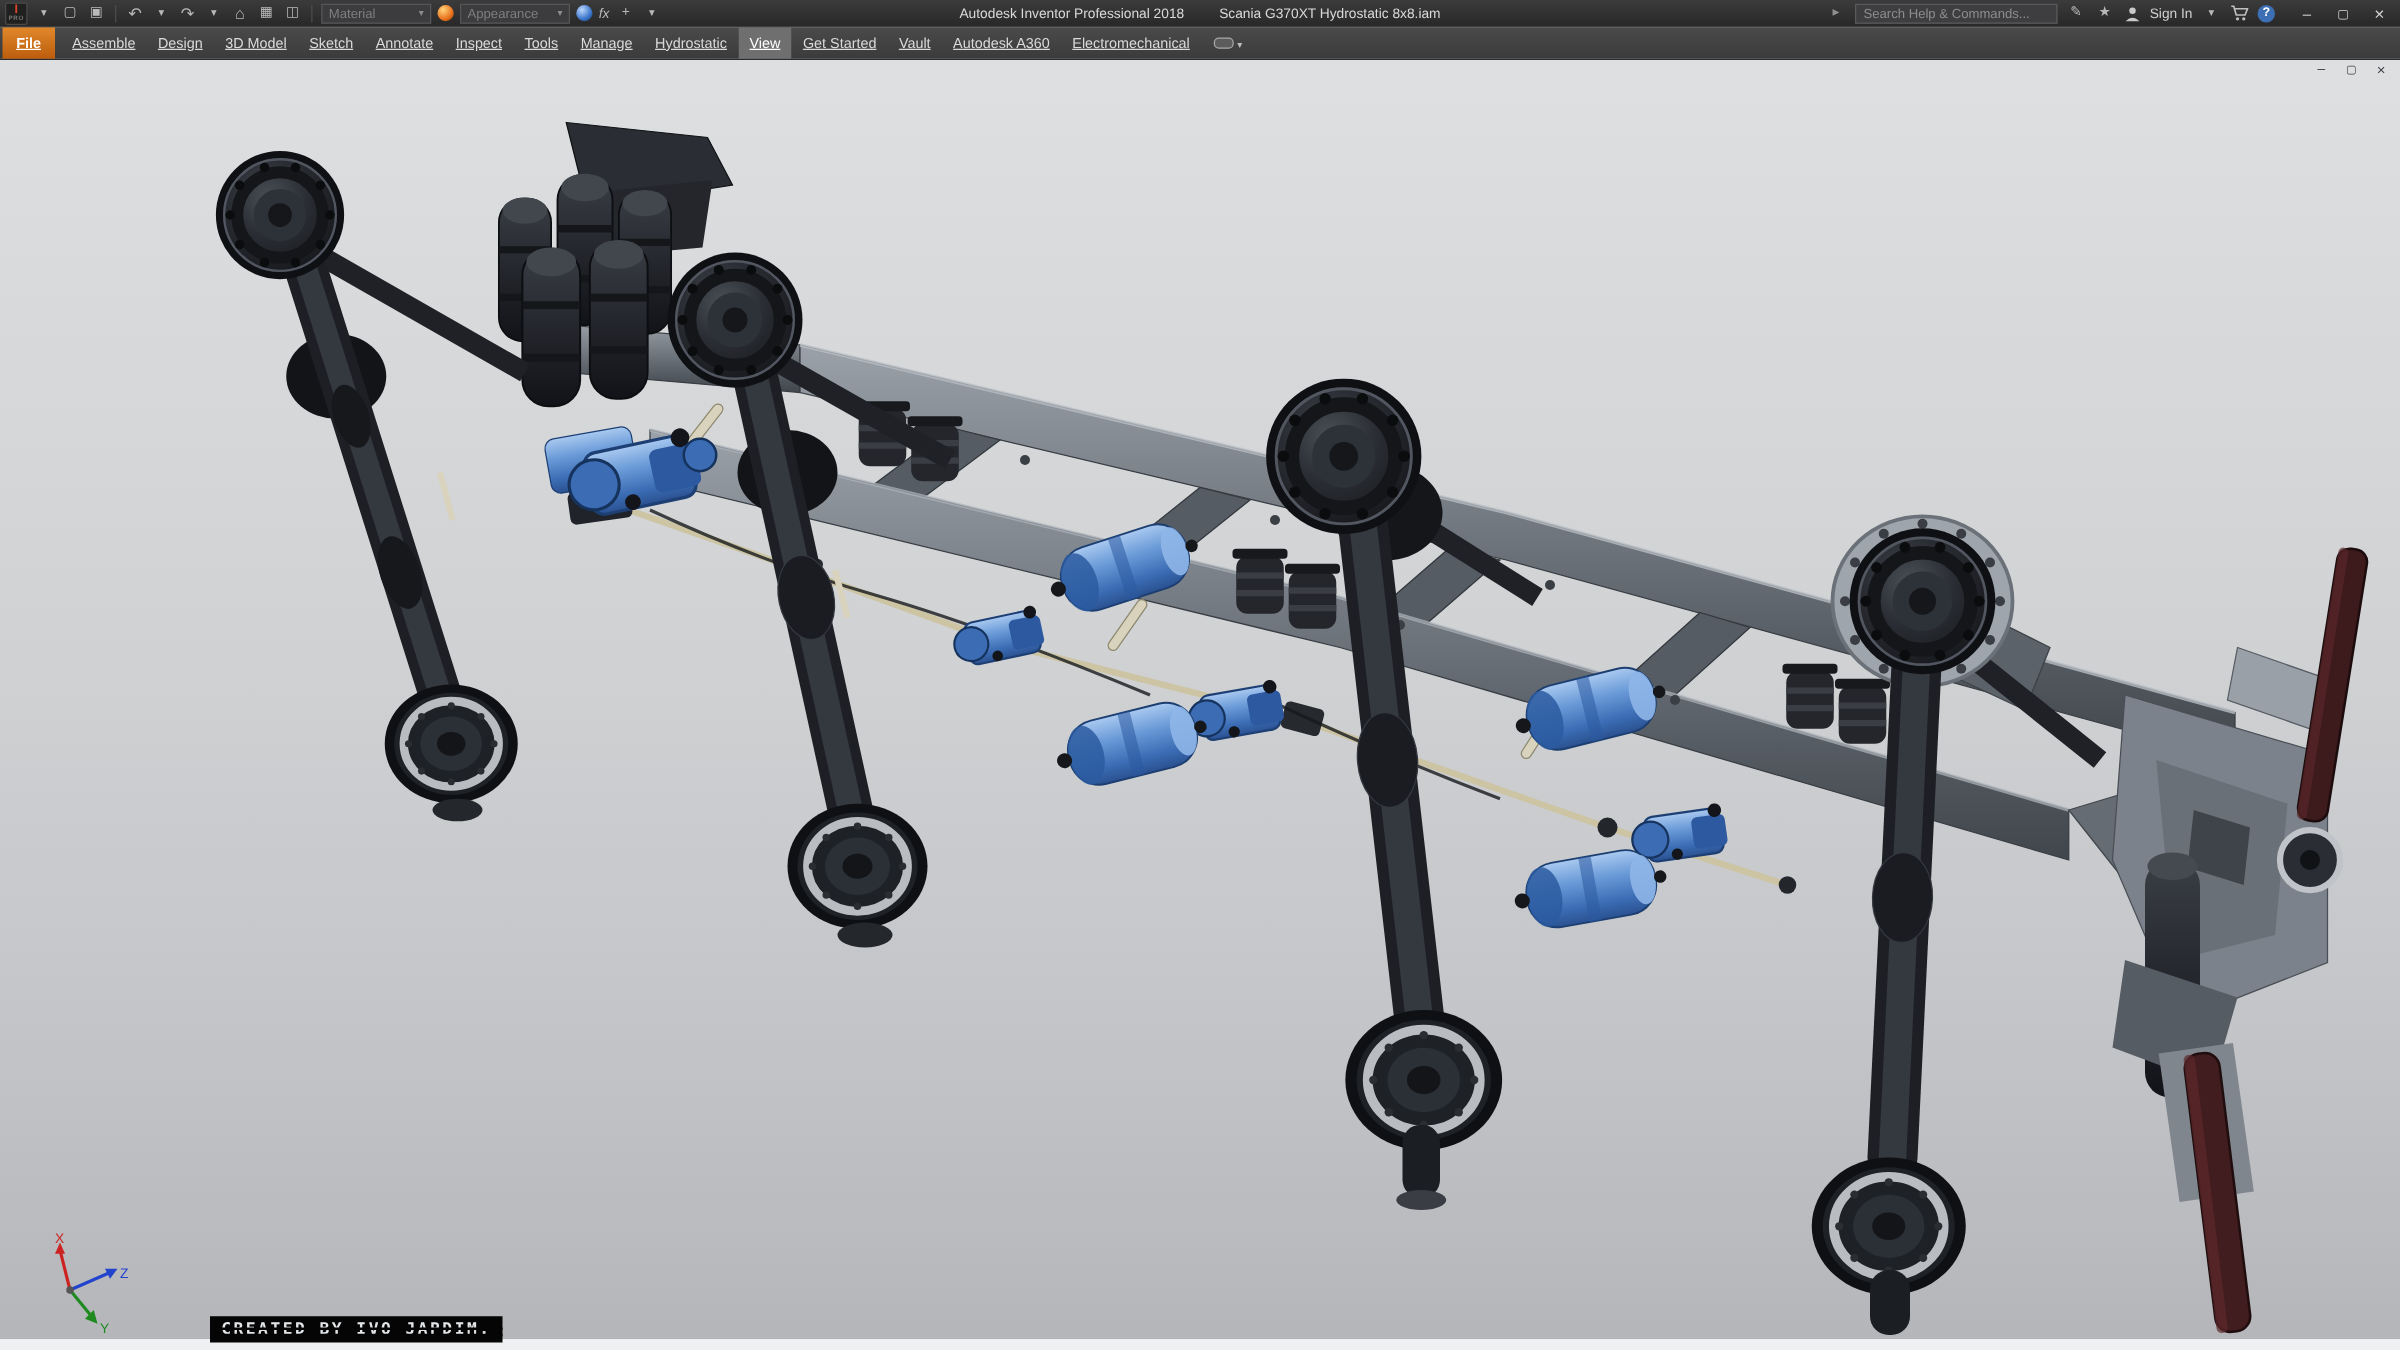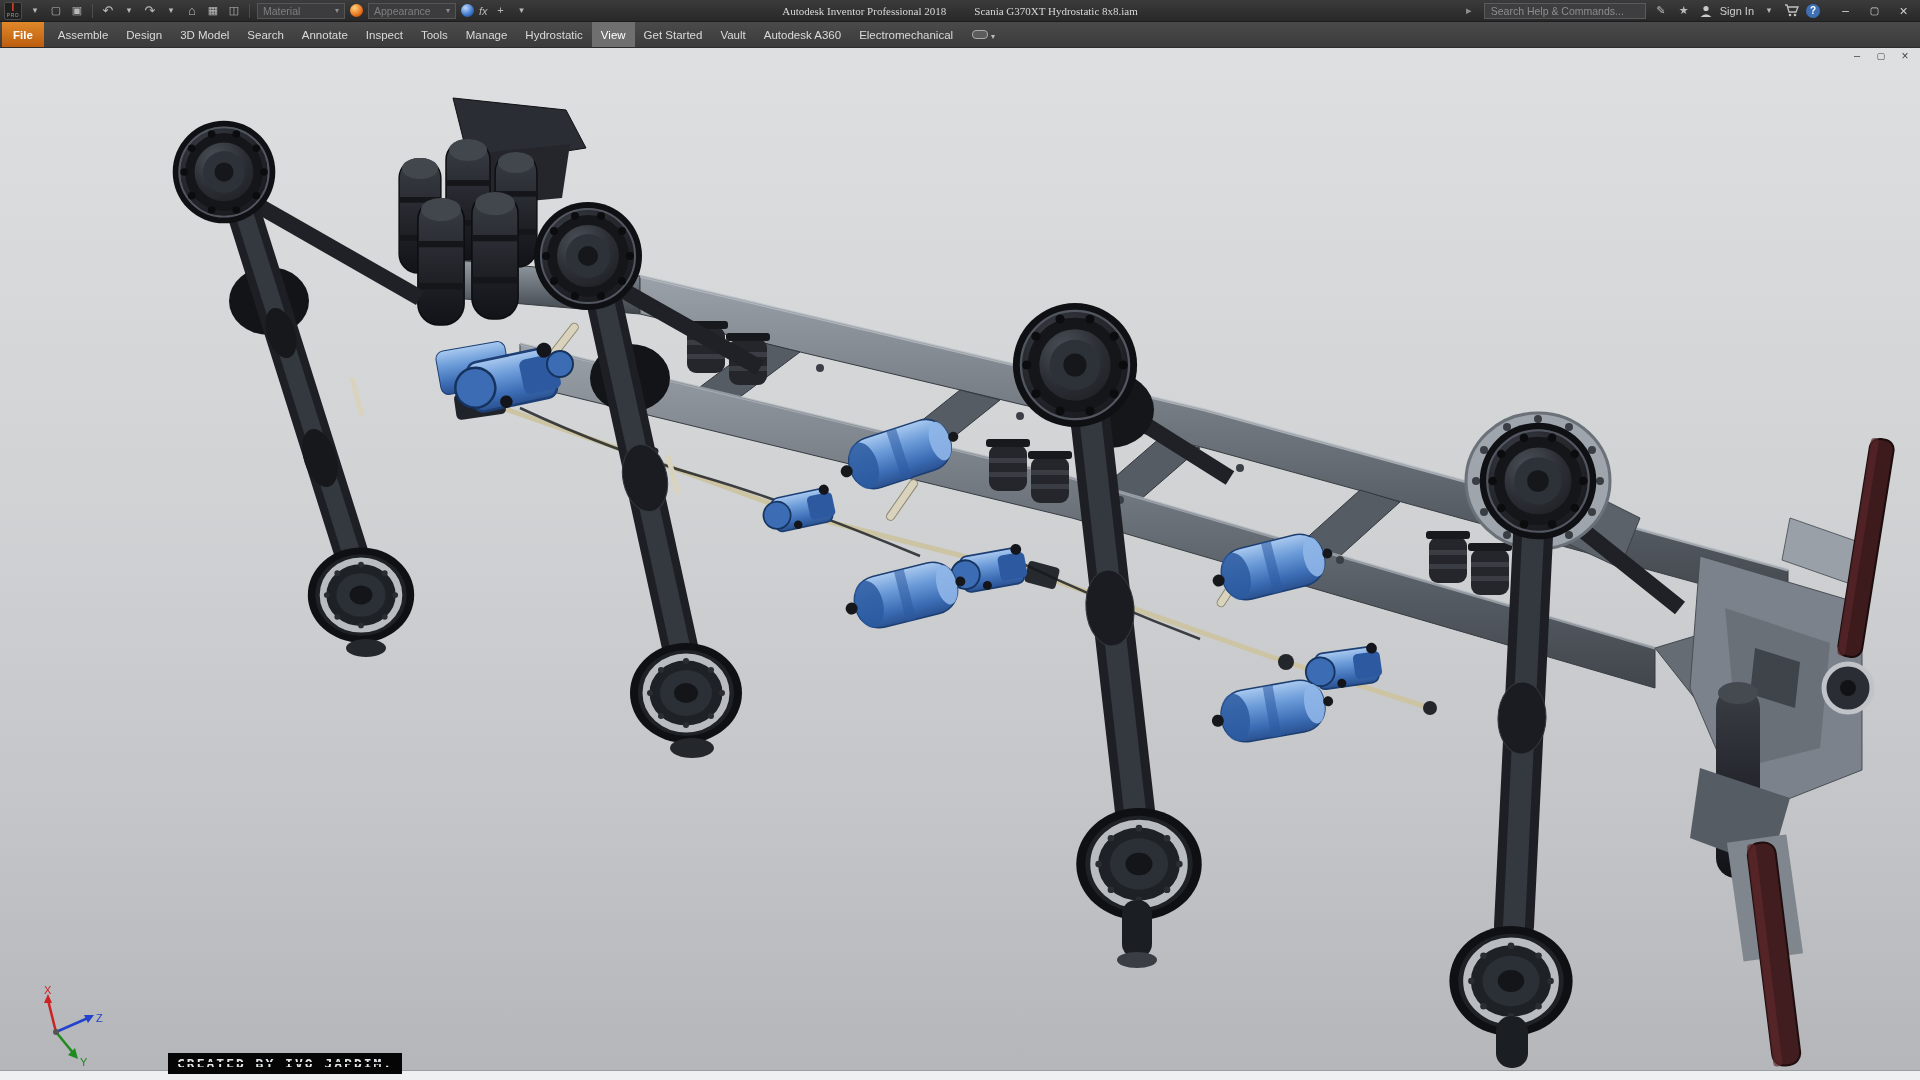--- a/index.html
+++ b/index.html
@@ -23,38 +23,38 @@
   .gi-pen::before{content:"✎";} .gi-star::before{content:"★";} 
   .sep{width:1px;height:14px;background:#4c4c4c;margin:0 2px;}
   .ddl{display:flex;align-items:center;gap:0;background:#3c3c3e;border:1px solid #565658;
     height:16px;padding:0 5px;color:#7f7f7f;min-width:88px;font-size:10.5px;}
   .ddl .caret{color:#8c8c8c;font-size:8px;margin-left:auto;}
   .ball{width:13px;height:13px;border-radius:50%;}
   .ball.orange{background:radial-gradient(circle at 35% 30%,#ffd27a,#e8711c 60%,#7c3405);}
   .ball.blue{background:radial-gradient(circle at 35% 30%,#bcd8ff,#3a74c8 60%,#173a6e);}
   .fx{font-style:italic;color:#b9b9b9;font-size:11px;}
   .title-center{position:absolute;left:50%;transform:translateX(-50%);display:flex;gap:28px;
-    color:#d9d9d9;white-space:nowrap;font-family:Liberation Serif, serif;}
+    color:#d9d9d9;white-space:nowrap;}
   .tb-right{margin-left:auto;display:flex;align-items:center;gap:7px;padding-right:2px;height:100%;}
   .search{width:162px;height:16px;background:#3e3e40;border:1px solid #5a5a5c;color:#939393;
     font-size:10.5px;padding:0 6px;font-family:"Liberation Sans",sans-serif;}
   .search::placeholder{color:#8d8d8d;}
   .user-svg,.cart-svg{display:block;}
   .signin{color:#cfcfcf;text-align:center;}
   .helpq{width:14px;height:14px;border-radius:50%;background:#3c6fb4;color:#fff;display:flex;
     align-items:center;justify-content:center;font-size:10px;font-weight:bold;}
   .winbtns{display:flex;height:100%;margin-left:4px;}
   .winbtn{width:29px;height:100%;display:flex;align-items:center;justify-content:center;
     color:#d2d2d2;font-size:12px;}
   .wb-min::before{content:"–";} .wb-max::before{content:"▢";font-size:10px;} .wb-close::before{content:"×";font-size:14px;}
 
   
   .tabs{display:flex;align-items:stretch;height:26px;background:linear-gradient(#4a4a4a,#3b3b3b);
     font-size:11.5px;color:#dadada;border-bottom:1px solid #2c2c2c;padding-left:2px;position:relative;}
-  .tab{display:flex;align-items:center;padding:0 9px;white-space:nowrap;}
+  .tab{display:flex;align-items:center;padding:0 9px;white-space:nowrap;text-decoration:underline;}
   .tab.file{background:linear-gradient(#e1882a,#bc5d0e);color:#fff;font-weight:bold;margin-right:5px;padding:0 11px;}
   .tab.active{background:#6f6f6f;color:#fff;}
   .ribbon-toggle{display:flex;align-items:center;gap:3px;margin-left:10px;color:#bdbdbd;}
   .ribbon-toggle .pill{width:16px;height:9px;border:1px solid #a9a9a9;border-radius:4px;background:#5c5c5c;}
   .ribbon-toggle .car::before{content:"▾";font-size:8px;}
 
   
   .viewport{position:relative;height:1022px;
     background:linear-gradient(180deg,#dedfe0 0%,#d0d2d4 45%,#c3c5c8 75%,#b4b6ba 100%);}
   .viewport svg.model{position:absolute;inset:0;}
@@ -133,21 +133,21 @@
       <span class="winbtn wb-close"></span>
     </div>
   </div>
 </div>
 
 <div class="tabs">
   <div class="tab file">File</div>
   <div class="tab">Assemble</div>
   <div class="tab">Design</div>
   <div class="tab">3D Model</div>
-  <div class="tab">Search</div>
+  <div class="tab">Sketch</div>
   <div class="tab">Annotate</div>
   <div class="tab">Inspect</div>
   <div class="tab">Tools</div>
   <div class="tab">Manage</div>
   <div class="tab">Hydrostatic</div>
   <div class="tab active">View</div>
   <div class="tab">Get Started</div>
   <div class="tab">Vault</div>
   <div class="tab">Autodesk A360</div>
   <div class="tab">Electromechanical</div>

